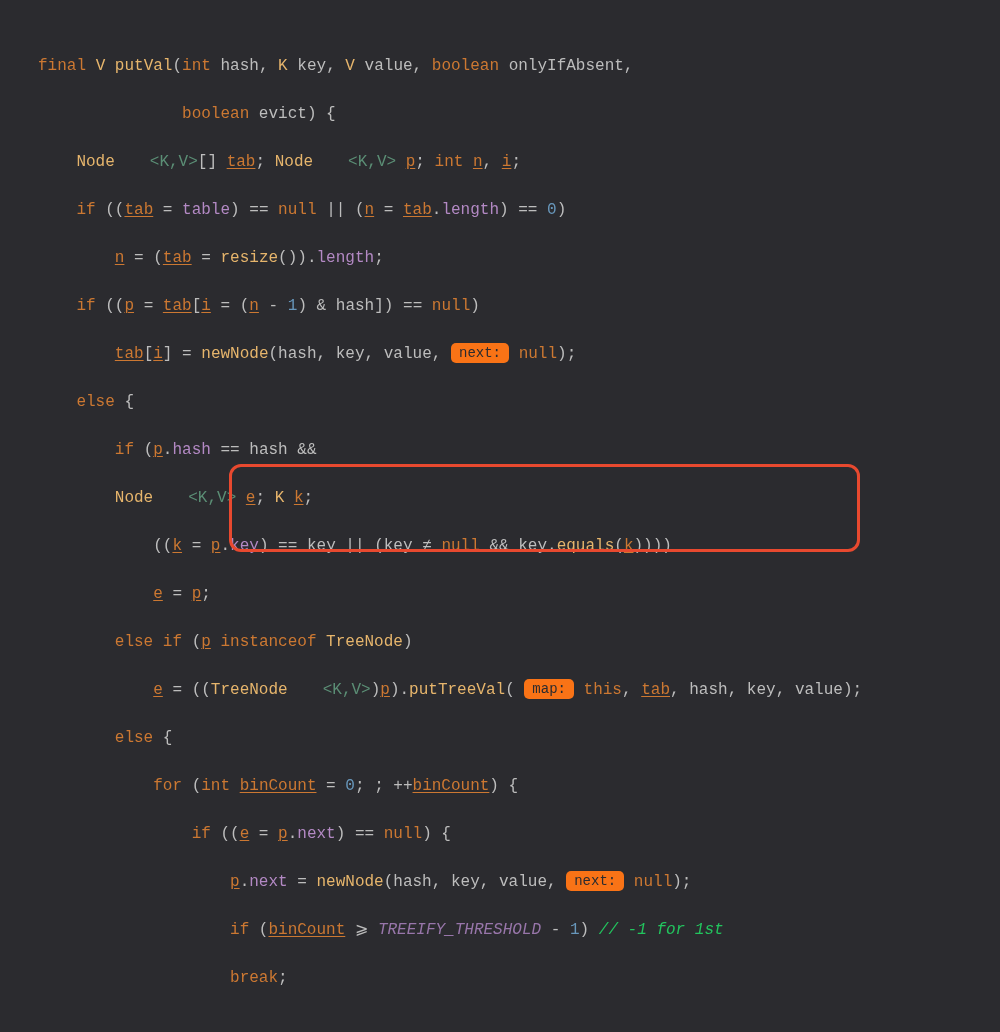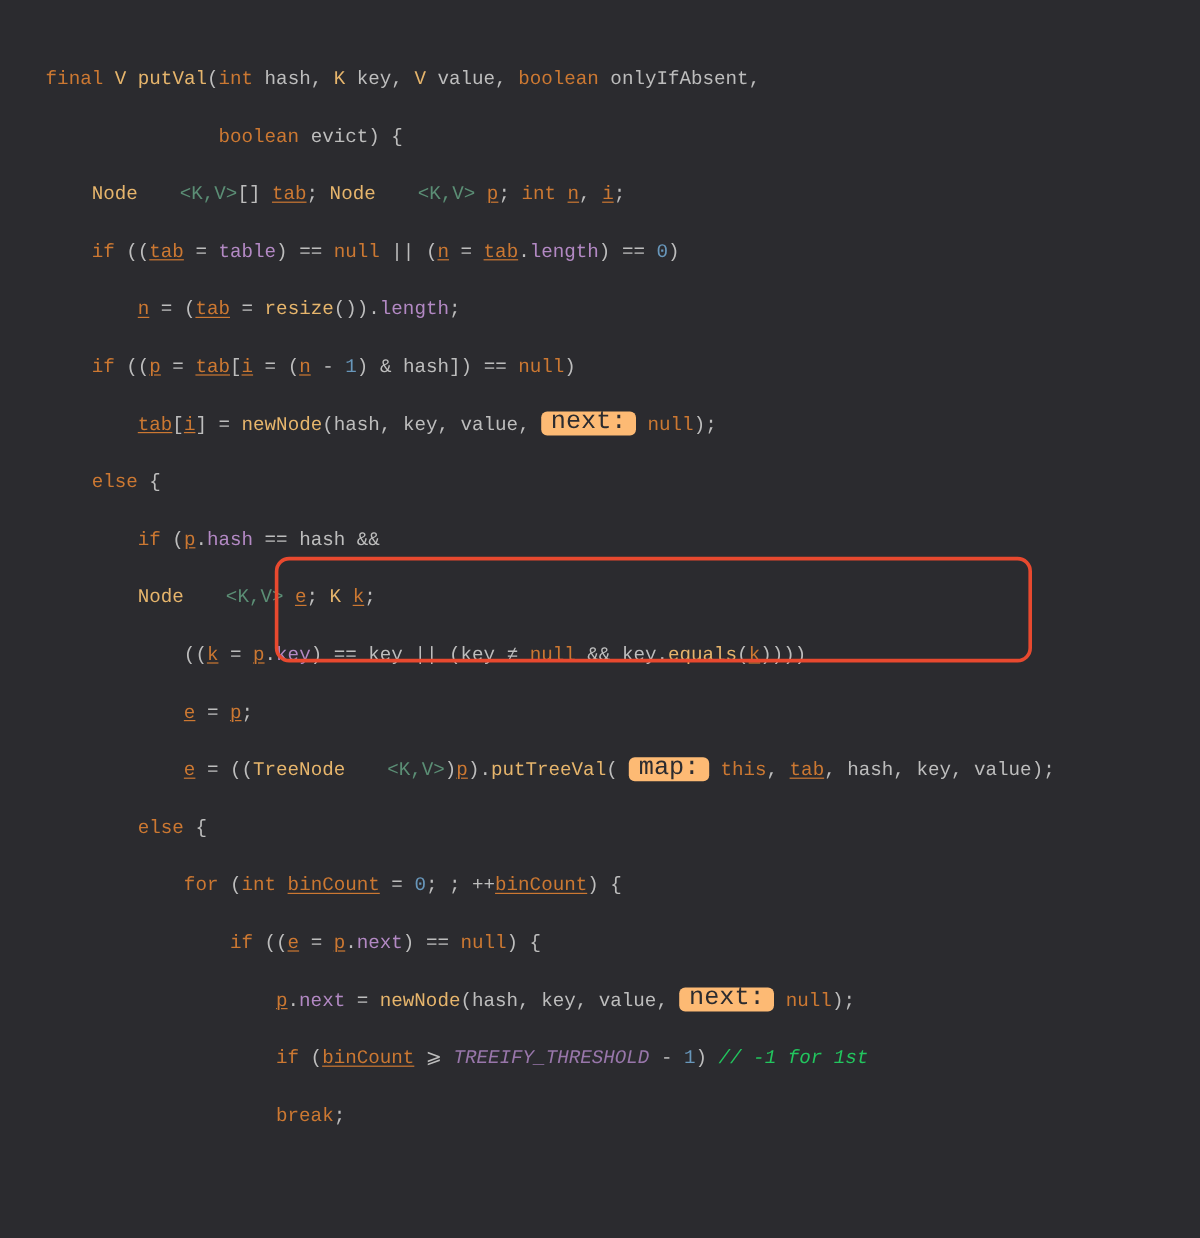--- a/index.html
+++ b/index.html
@@ -30,28 +30,28 @@
   .var      { color: #cc7832; text-decoration: underline; text-decoration-thickness: 1px; text-underline-offset: 2px; }
   .nplain   { color: #bdbdbd; }
   .fn       { color: #e6b56c; margin-top: 19px; }
   .fn2      { color: #b389c4; text-align: center; }            
   .punct    { color: #bdbdbd; }
   .num      { color: #6897bb; }
   .const    { color: #9876aa; font-style: italic; }
   .comment  { color: #22c55e; font-style: italic; }
   .hint {
     display: inline-block;
-    background: #fdba74;
+    background: #f97316;
     color: #2b2b2f;
     border-radius: 5px;
     padding: 0 8px 0 8px;
     font-style: normal;
     height: 20px;
     line-height: 20px;
-    font-size: 21px;
+    font-size: 14px;
     vertical-align: 1px;
   }
   .op { color: #bdbdbd; }
   .highlight-box {
     position: absolute;
     border: 3px solid #e8492f;
     border-radius: 12px;
     pointer-events: none;
   }
 </style>
@@ -65,20 +65,21 @@
 <span class="line">    <span class="type">Node</span><span class="generic">&lt;K,V&gt;</span><span class="punct">[]</span> <span class="var">tab</span><span class="punct">;</span> <span class="type">Node</span><span class="generic">&lt;K,V&gt;</span> <span class="var">p</span><span class="punct">;</span> <span class="kw">int</span> <span class="var">n</span><span class="punct">,</span> <span class="var">i</span><span class="punct">;</span></span>
 <span class="line">    <span class="kw">if</span> <span class="punct">((</span><span class="var">tab</span> <span class="op">=</span> <span class="fn2">table</span><span class="punct">)</span> <span class="op">==</span> <span class="kw">null</span> <span class="op">||</span> <span class="punct">(</span><span class="var">n</span> <span class="op">=</span> <span class="var">tab</span><span class="punct">.</span><span class="fn2">length</span><span class="punct">)</span> <span class="op">==</span> <span class="num">0</span><span class="punct">)</span></span>
 <span class="line">        <span class="var">n</span> <span class="op">=</span> <span class="punct">(</span><span class="var">tab</span> <span class="op">=</span> <span class="fn">resize</span><span class="punct">()).</span><span class="fn2">length</span><span class="punct">;</span></span>
 <span class="line">    <span class="kw">if</span> <span class="punct">((</span><span class="var">p</span> <span class="op">=</span> <span class="var">tab</span><span class="punct">[</span><span class="var">i</span> <span class="op">=</span> <span class="punct">(</span><span class="var">n</span> <span class="op">-</span> <span class="num">1</span><span class="punct">)</span> <span class="op">&amp;</span> <span class="nplain">hash</span><span class="punct">])</span> <span class="op">==</span> <span class="kw">null</span><span class="punct">)</span></span>
 <span class="line">        <span class="var">tab</span><span class="punct">[</span><span class="var">i</span><span class="punct">]</span> <span class="op">=</span> <span class="fn">newNode</span><span class="punct">(</span><span class="nplain">hash</span><span class="punct">,</span> <span class="nplain">key</span><span class="punct">,</span> <span class="nplain">value</span><span class="punct">,</span> <span class="hint">next:</span> <span class="kw">null</span><span class="punct">);</span></span>
 <span class="line">    <span class="kw">else</span> <span class="punct">{</span></span>
 <span class="line">        <span class="kw">if</span> <span class="punct">(</span><span class="var">p</span><span class="punct">.</span><span class="fn2">hash</span> <span class="op">==</span> <span class="nplain">hash</span> <span class="op">&amp;&amp;</span></span>
 <span class="line">        <span class="type">Node</span><span class="generic">&lt;K,V&gt;</span> <span class="var">e</span><span class="punct">;</span> <span class="type">K</span> <span class="var">k</span><span class="punct">;</span></span>
 <span class="line">            <span class="punct">((</span><span class="var">k</span> <span class="op">=</span> <span class="var">p</span><span class="punct">.</span><span class="fn2">key</span><span class="punct">)</span> <span class="op">==</span> <span class="nplain">key</span> <span class="op">||</span> <span class="punct">(</span><span class="nplain">key</span> <span class="op">≠</span> <span class="kw">null</span> <span class="op">&amp;&amp;</span> <span class="nplain">key</span><span class="punct">.</span><span class="fn">equals</span><span class="punct">(</span><span class="var">k</span><span class="punct">))))</span></span>
 <span class="line">            <span class="var">e</span> <span class="op">=</span> <span class="var">p</span><span class="punct">;</span></span>
+<span class="line">        <span class="kw">else if</span> <span class="punct">(</span><span class="var">p</span> <span class="kw">instanceof</span> <span class="type">TreeNode</span><span class="punct">)</span></span>
 <span class="line">            <span class="var">e</span> <span class="op">=</span> <span class="punct">((</span><span class="type">TreeNode</span><span class="generic">&lt;K,V&gt;</span><span class="punct">)</span><span class="var">p</span><span class="punct">).</span><span class="fn">putTreeVal</span><span class="punct">(</span> <span class="hint">map:</span> <span class="kw">this</span><span class="punct">,</span> <span class="var">tab</span><span class="punct">,</span> <span class="nplain">hash</span><span class="punct">,</span> <span class="nplain">key</span><span class="punct">,</span> <span class="nplain">value</span><span class="punct">);</span></span>
 <span class="line">        <span class="kw">else</span> <span class="punct">{</span></span>
 <span class="line">            <span class="kw">for</span> <span class="punct">(</span><span class="kw">int</span> <span class="var">binCount</span> <span class="op">=</span> <span class="num">0</span><span class="punct">; ; ++</span><span class="var">binCount</span><span class="punct">) {</span></span>
 <span class="line">                <span class="kw">if</span> <span class="punct">((</span><span class="var">e</span> <span class="op">=</span> <span class="var">p</span><span class="punct">.</span><span class="fn2">next</span><span class="punct">)</span> <span class="op">==</span> <span class="kw">null</span><span class="punct">) {</span></span>
 <span class="line">                    <span class="var">p</span><span class="punct">.</span><span class="fn2">next</span> <span class="op">=</span> <span class="fn">newNode</span><span class="punct">(</span><span class="nplain">hash</span><span class="punct">,</span> <span class="nplain">key</span><span class="punct">,</span> <span class="nplain">value</span><span class="punct">,</span> <span class="hint">next:</span> <span class="kw">null</span><span class="punct">);</span></span>
 <span class="line">                    <span class="kw">if</span> <span class="punct">(</span><span class="var">binCount</span> <span class="op">⩾</span> <span class="const">TREEIFY_THRESHOLD</span> <span class="op">-</span> <span class="num">1</span><span class="punct">)</span> <span class="comment">// -1 for 1st</span></span>
 <span class="line">                    <span class="kw">break</span><span class="punct">;</span></span>
 
 
 

